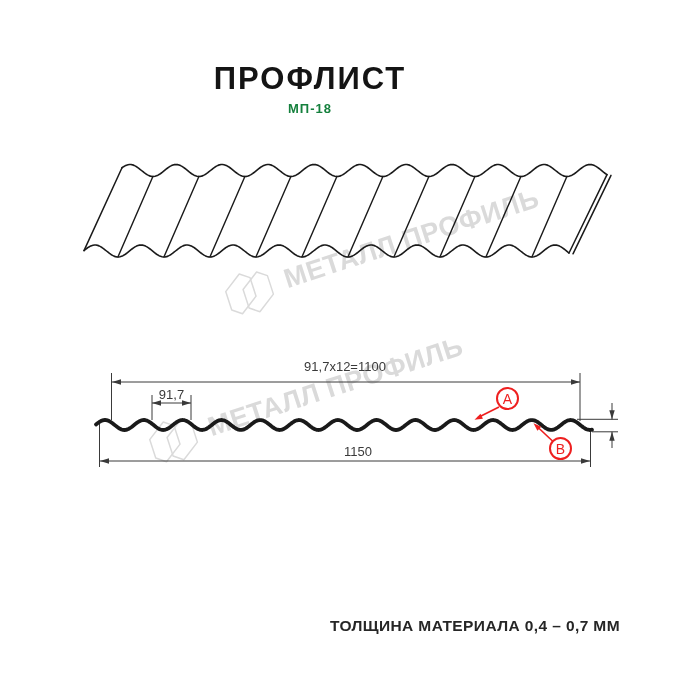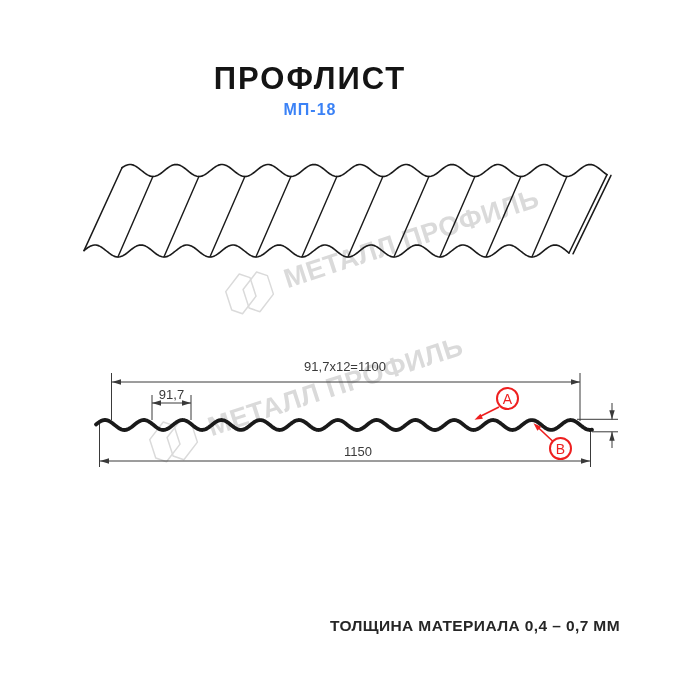--- a/index.html
+++ b/index.html
@@ -12,22 +12,22 @@
   }
   .title{
     position:absolute;top:61px;left:0;width:100%;
     text-align:center;
     font-size:31px;font-weight:700;letter-spacing:2px;
     color:#141414;
   }
   .subtitle{
     position:absolute;top:101px;left:0;width:100%;
     text-align:center;
-    font-size:16px;font-weight:700;letter-spacing:1px;
-    color:#3b82f6;
+    font-size:13px;font-weight:700;letter-spacing:1px;
+    color:#15803d;
   }
   .footer{
     position:absolute;top:617px;left:0;width:100%;
     text-align:right;
     font-size:15.5px;font-weight:700;letter-spacing:0.4px;
     color:#262626;
   }
   .watermark{
     position:absolute;
     display:flex;align-items:center;gap:8px;

